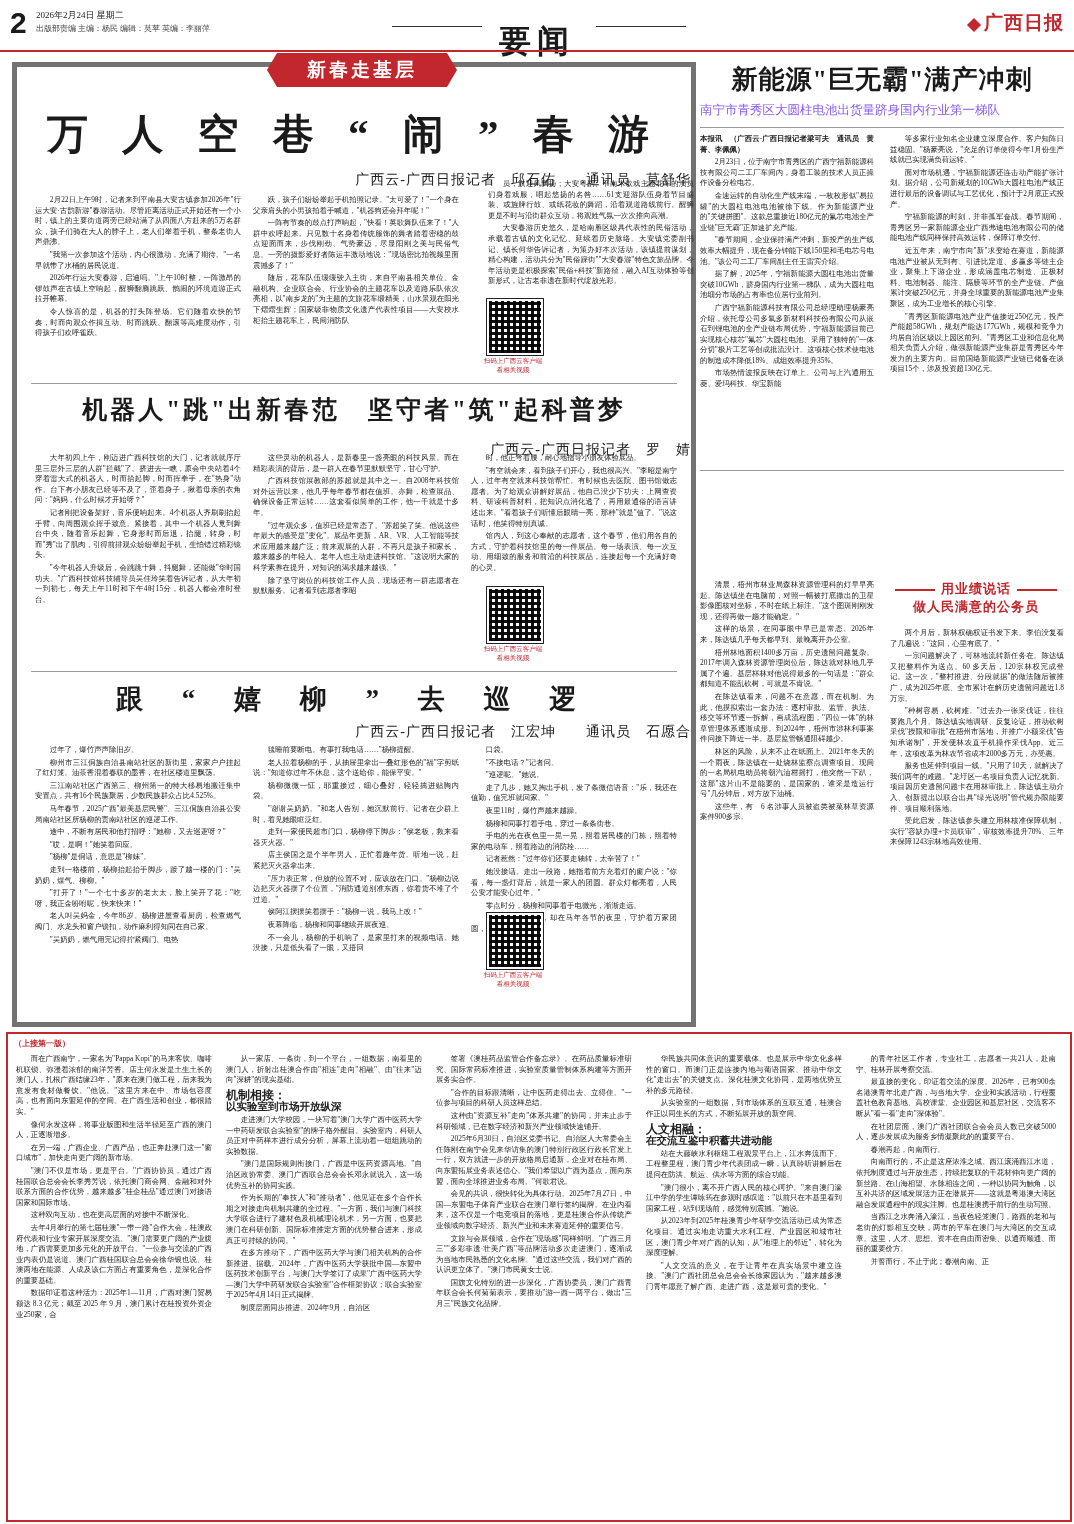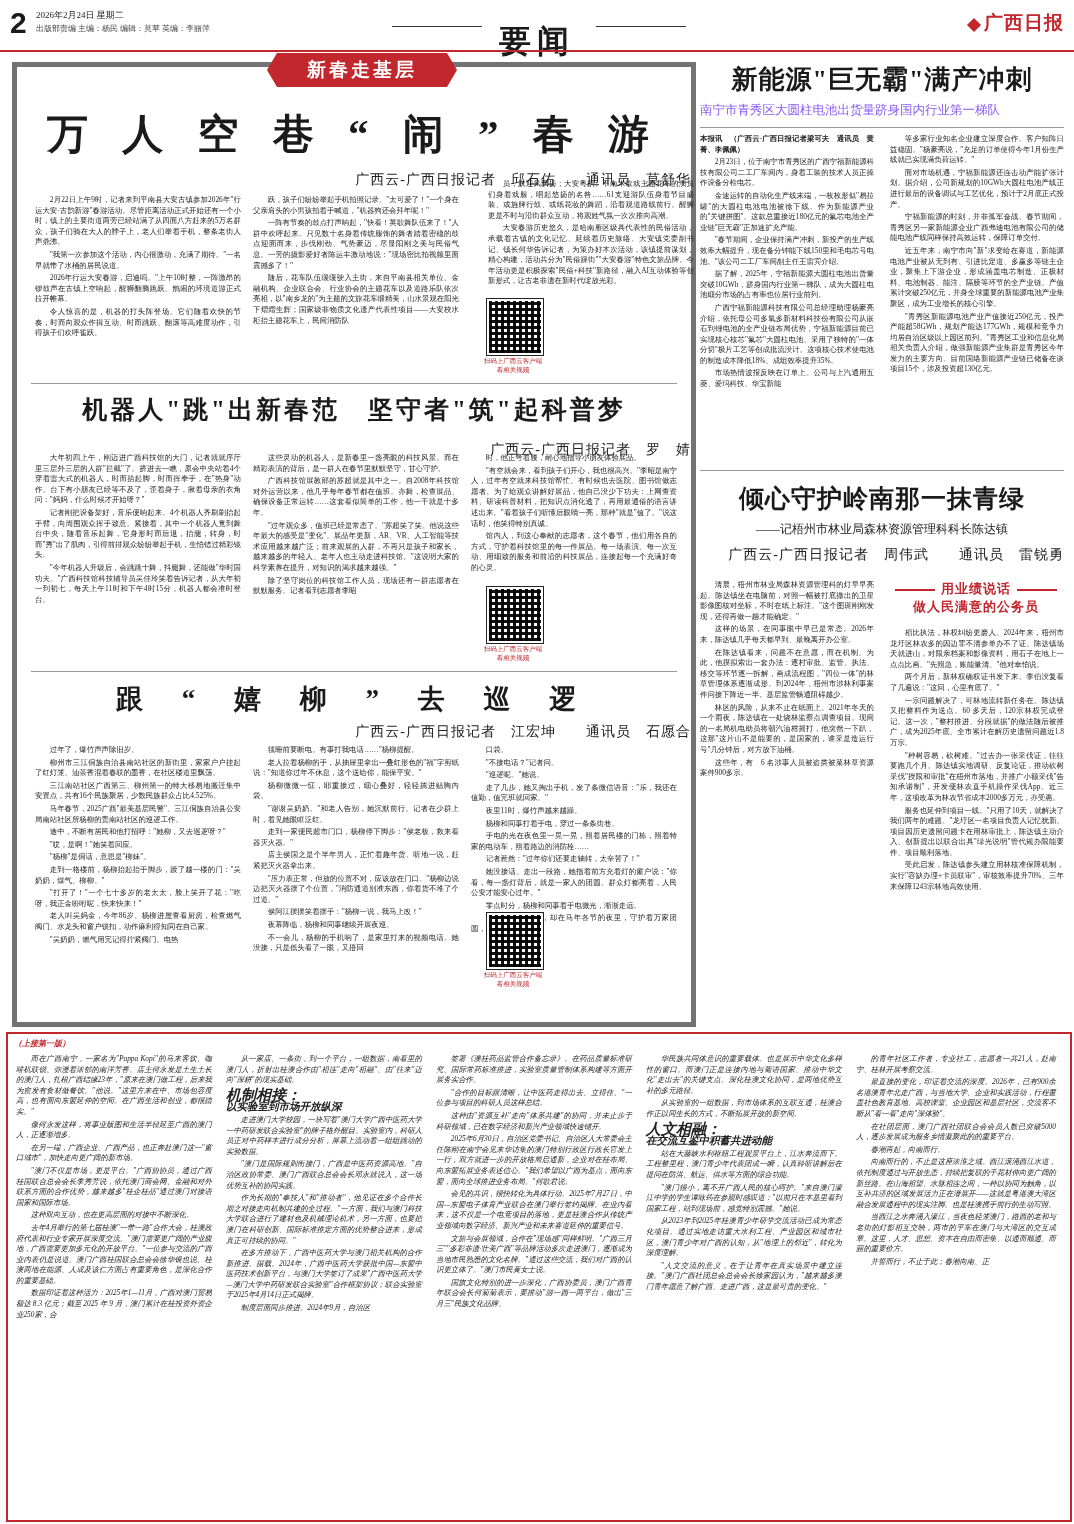--- a/index.html
+++ b/index.html
@@ -47,23 +47,23 @@
 
   
   .r-h1{font-size:26px;font-weight:bold;text-align:center;letter-spacing:1px;}
   .r-sub{font-size:12.5px;color:#8b5cf6;margin-top:5px;}
   .r-h2{font-size:25px;font-weight:bold;text-align:center;letter-spacing:1px;}
   .r-h2sub{font-size:12px;text-align:center;color:#222;}
   .redbar{color:#c1272d;font-weight:bold;text-align:center;font-size:13px;line-height:18px;letter-spacing:1px;}
   .redbar .ln{display:inline-block;width:40px;border-top:2px solid #c1272d;vertical-align:middle;margin:0 6px;}
 
   
-  .bottom{position:absolute;left:6px;top:1032px;width:1062px;height:486px;border:2px solid #c1272d;font-style:italic;}
+  .bottom{position:absolute;left:6px;top:1032px;width:1062px;height:486px;border:2px solid #c1272d;}
   .cont-from{font-size:8px;color:#c1272d;font-weight:bold;}
-  .sec-h{font-size:15px;font-weight:bold;margin:4px 0 2px;}
+  .sec-h{font-size:12px;font-weight:bold;margin:4px 0 2px;}
   .sec-h2{font-size:10.5px;font-weight:bold;margin:2px 0;}
 </style>
 </head>
 <body>
 
 <div class="page">
 
   <div class="masthead">
     <div class="mh-pageno">2</div>
     <div class="mh-meta">
@@ -197,40 +197,35 @@
     <p>等多家行业知名企业建立深度合作。客户知阵日益稳固。"杨豪亮说，"充足的订单使得今年1月份生产线就已实现满负荷运转。"</p>
     <p>面对市场机遇，宁福新能源还连击动产能扩张计划。据介绍，公司新规划的10GWh大圆柱电池产线正进行最后的设备调试与工艺优化，预计于2月底正式投产。</p>
     <p>宁福新能源的时刻，并非孤军奋战。春节期间，青秀区另一家新能源企业广西弗迪电池有限公司的储能电池产线同样保持高效运转，保障订单交付。</p>
     <p>近五年来，南宁市向"新"求变给在赛道，新能源电池产业被从无到有、引进比定道、多赢多等链主企业，聚集上下游企业，形成涵盖电芯制造、正极材料、电池制器、能注、隔膜等环节的全产业链。产值累计突破250亿元，并身全球重要的新能源电池产业集聚区，成为工业增长的核心引擎。</p>
     <p>"青秀区新能源电池产业产值接近250亿元，投产产能超58GWh，规划产能达177GWh，规模和竞争力均居自治区级以上园区前列。"青秀区工业和信息化局相关负责人介绍，做强新能源产业集群是青秀区今年发力的主要方向。目前国络新能源产业链已储备在谈项目15个，涉及投资超130亿元。</p>
     <p></p>
   </div>
 
   <div class="hr-thin" style="position:absolute;left:700px;top:470px;width:364px;"></div>
 
-  <div style="position:absolute;left:700px;top:482px;width:364px;">
-    <div class="r-h2">倾心守护岭南那一抹青绿</div>
-    <div class="r-h2sub" style="margin-top:6px;">——记梧州市林业局森林资源管理科科长陈达镇</div>
-    <div class="byline" style="margin-top:8px;">广西云-广西日报记者　周伟武　　通讯员　雷锐勇</div>
-  </div>
 
   <div style="position:absolute;left:886px;top:580px;width:180px;text-align:center;">
     <div class="redbar"><span class="ln"></span><span>用业绩说话</span><span class="ln"></span></div>
     <div class="redbar">做人民满意的公务员</div>
   </div>
 
   <div style="position:absolute;left:700px;top:580px;width:174px;" class="col-text">
     <p>清晨，梧州市林业局森林资源管理科的灯早早亮起。陈达镇坐在电脑前，对照一幅被打底撒出的卫星影像图核对坐标，不时在纸上标注。"这个图斑刚刚发现，还得再做一趟才能确定。"</p>
     <p>这样的场景，在同事眼中早已是常态。2026年来，陈达镇几乎每天都早到、最晚离开办公室。</p>
+    <p>梧州林地面积1400多万亩，历史遗留问题复杂。2017年调入森林资源管理岗位后，陈达就对林地几乎属了个遍。基层杯林对他说得最多的一句话是："群众都知道不能乱砍树，可就是不肯说。"</p>
     <p>在陈达镇看来，问题不在意愿，而在机制。为此，他摸拟索出一套办法：逐村审批、监管、执法、移交等环节逐一拆解，画成流程图，"四位一体"的林草管理体系逐渐成形。到2024年，梧州市涉林利事案件问接下降近一半。基层监管畅通阻碍越少。</p>
     <p>林区的风险，从来不止在纸面上。2021年冬天的一个雨夜，陈达镇在一处烧林监察点调查项目。现间的一名局机电助员将朝汽油柑摇打，他突然一下趴，这那"这片山不是能要的，是国家的，谁采是造运行号"几分钟后，对方放下油桶。</p>
     <p>这些年，有　6 名涉事人员被盗类被菜林草资源案件900多宗。</p>
   </div>
   <div style="position:absolute;left:890px;top:628px;width:174px;" class="col-text">
-    <p>相比执法，林权纠纷更磨人。2024年来，梧州市龙圩区林农多的因边罪不清参单办不了证。陈达镇场天就进山，对限亲档案和影像资料，用石子在地上一点点比画。"先照急，账能量清。"他对幸怕说。</p>
     <p>两个月后，新林权确权证书发下来。李伯没复看了几遍说："这回，心里有底了。"</p>
     <p>一宗问题解决了，可林地流转新任务在。陈达镇又把整料作为送点。60 多天后，120宗林权完成登记。这一次，"整村推进、分段就据"的做法随后被推广，成为2025年底、全市累计在解历史遗留问题近1.8万宗。</p>
     <p>"种树容易，砍树难。"过去办一张采伐证，往往要跑几个月。陈达镇实地调研、反复论证，推动砍树采伐"授限和审批"在梧州市落地，并推广小额采伐"告知承诺制"，开发便林农直手机操作采伐App。近三年，这项改革为林农节省成本2000多万元，亦受惠。</p>
     <p>服务也延伸到项目一线。"只用了10天，就解决了我们两年的难题。"龙圩区一名项目负责人记忆犹新。项目因历史遗留问题卡在用林审批上，陈达镇主动介入、创新提出以联合出具"绿光说明"管代规办限能要件、项目顺利落地。</p>
     <p>受此启发，陈达镇参头建立用林核准保障机制，实行"容缺办理+卡员联审"，审核效率提升70%、三年来保障1243宗林地高效使用。</p>
   </div>
 
   <div class="bottom">
     <div class="cont-from" style="position:absolute;left:6px;top:4px;">（上接第一版）</div>
 

